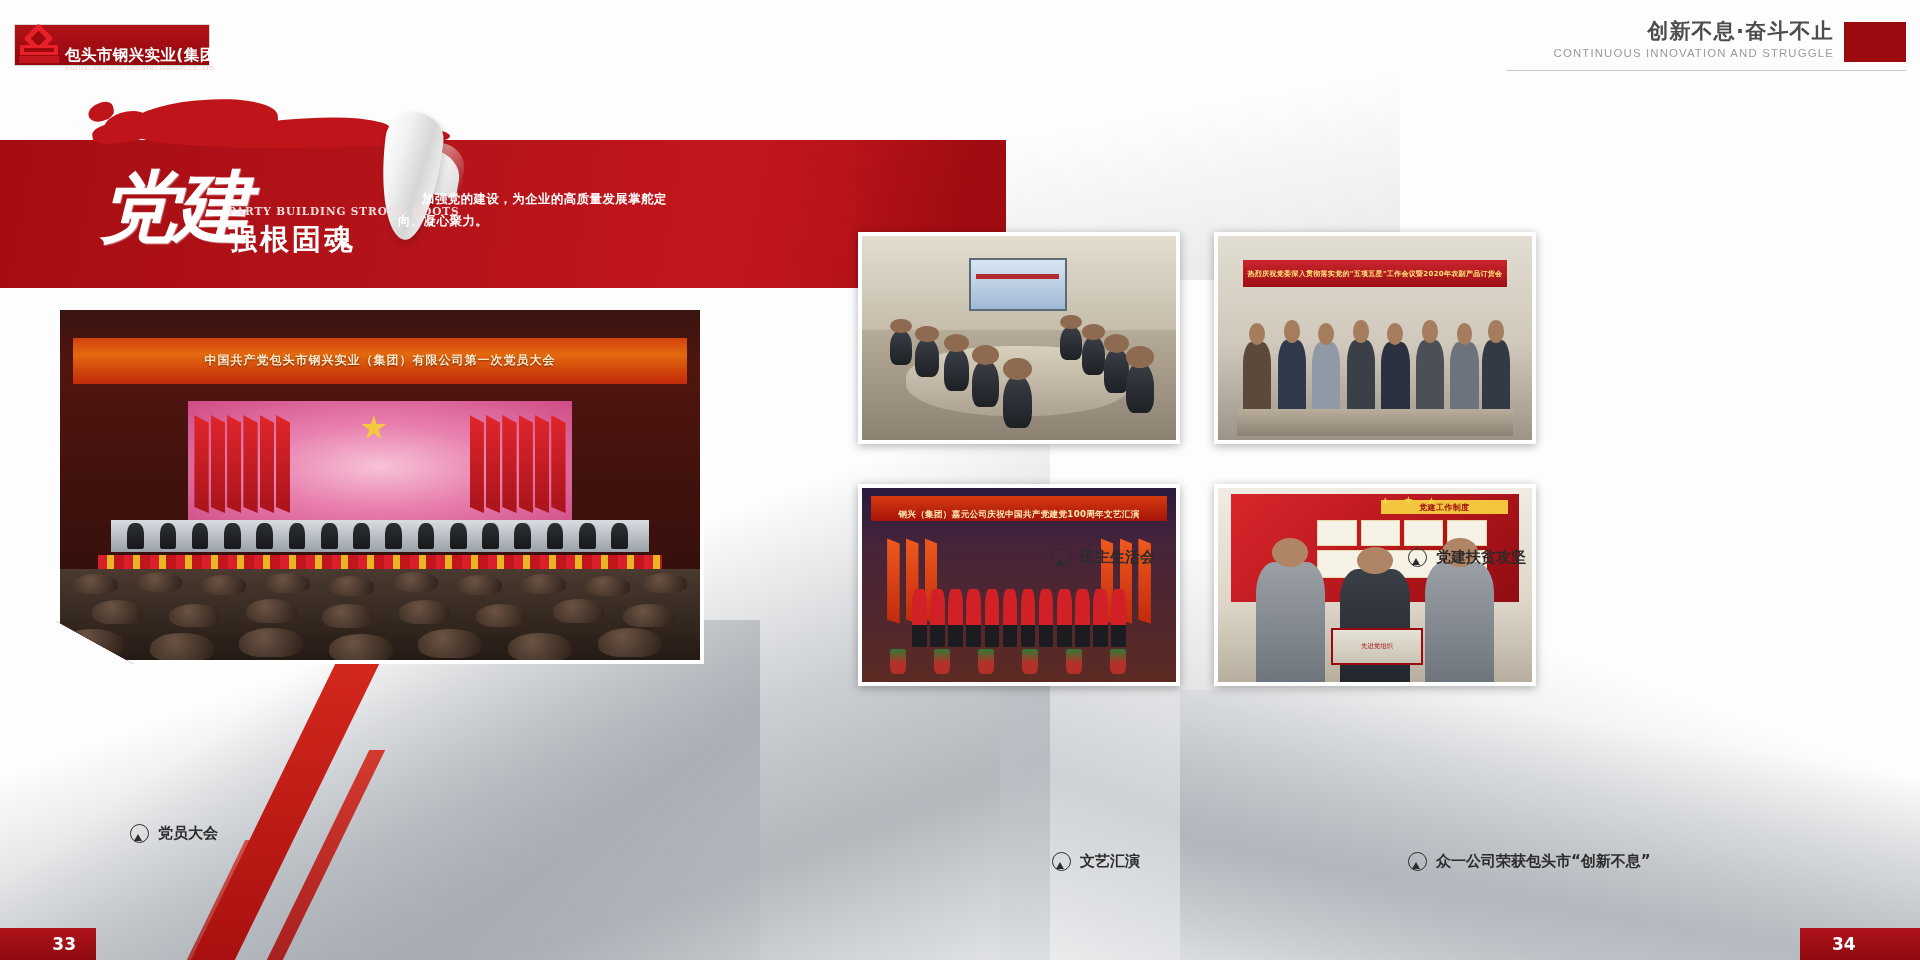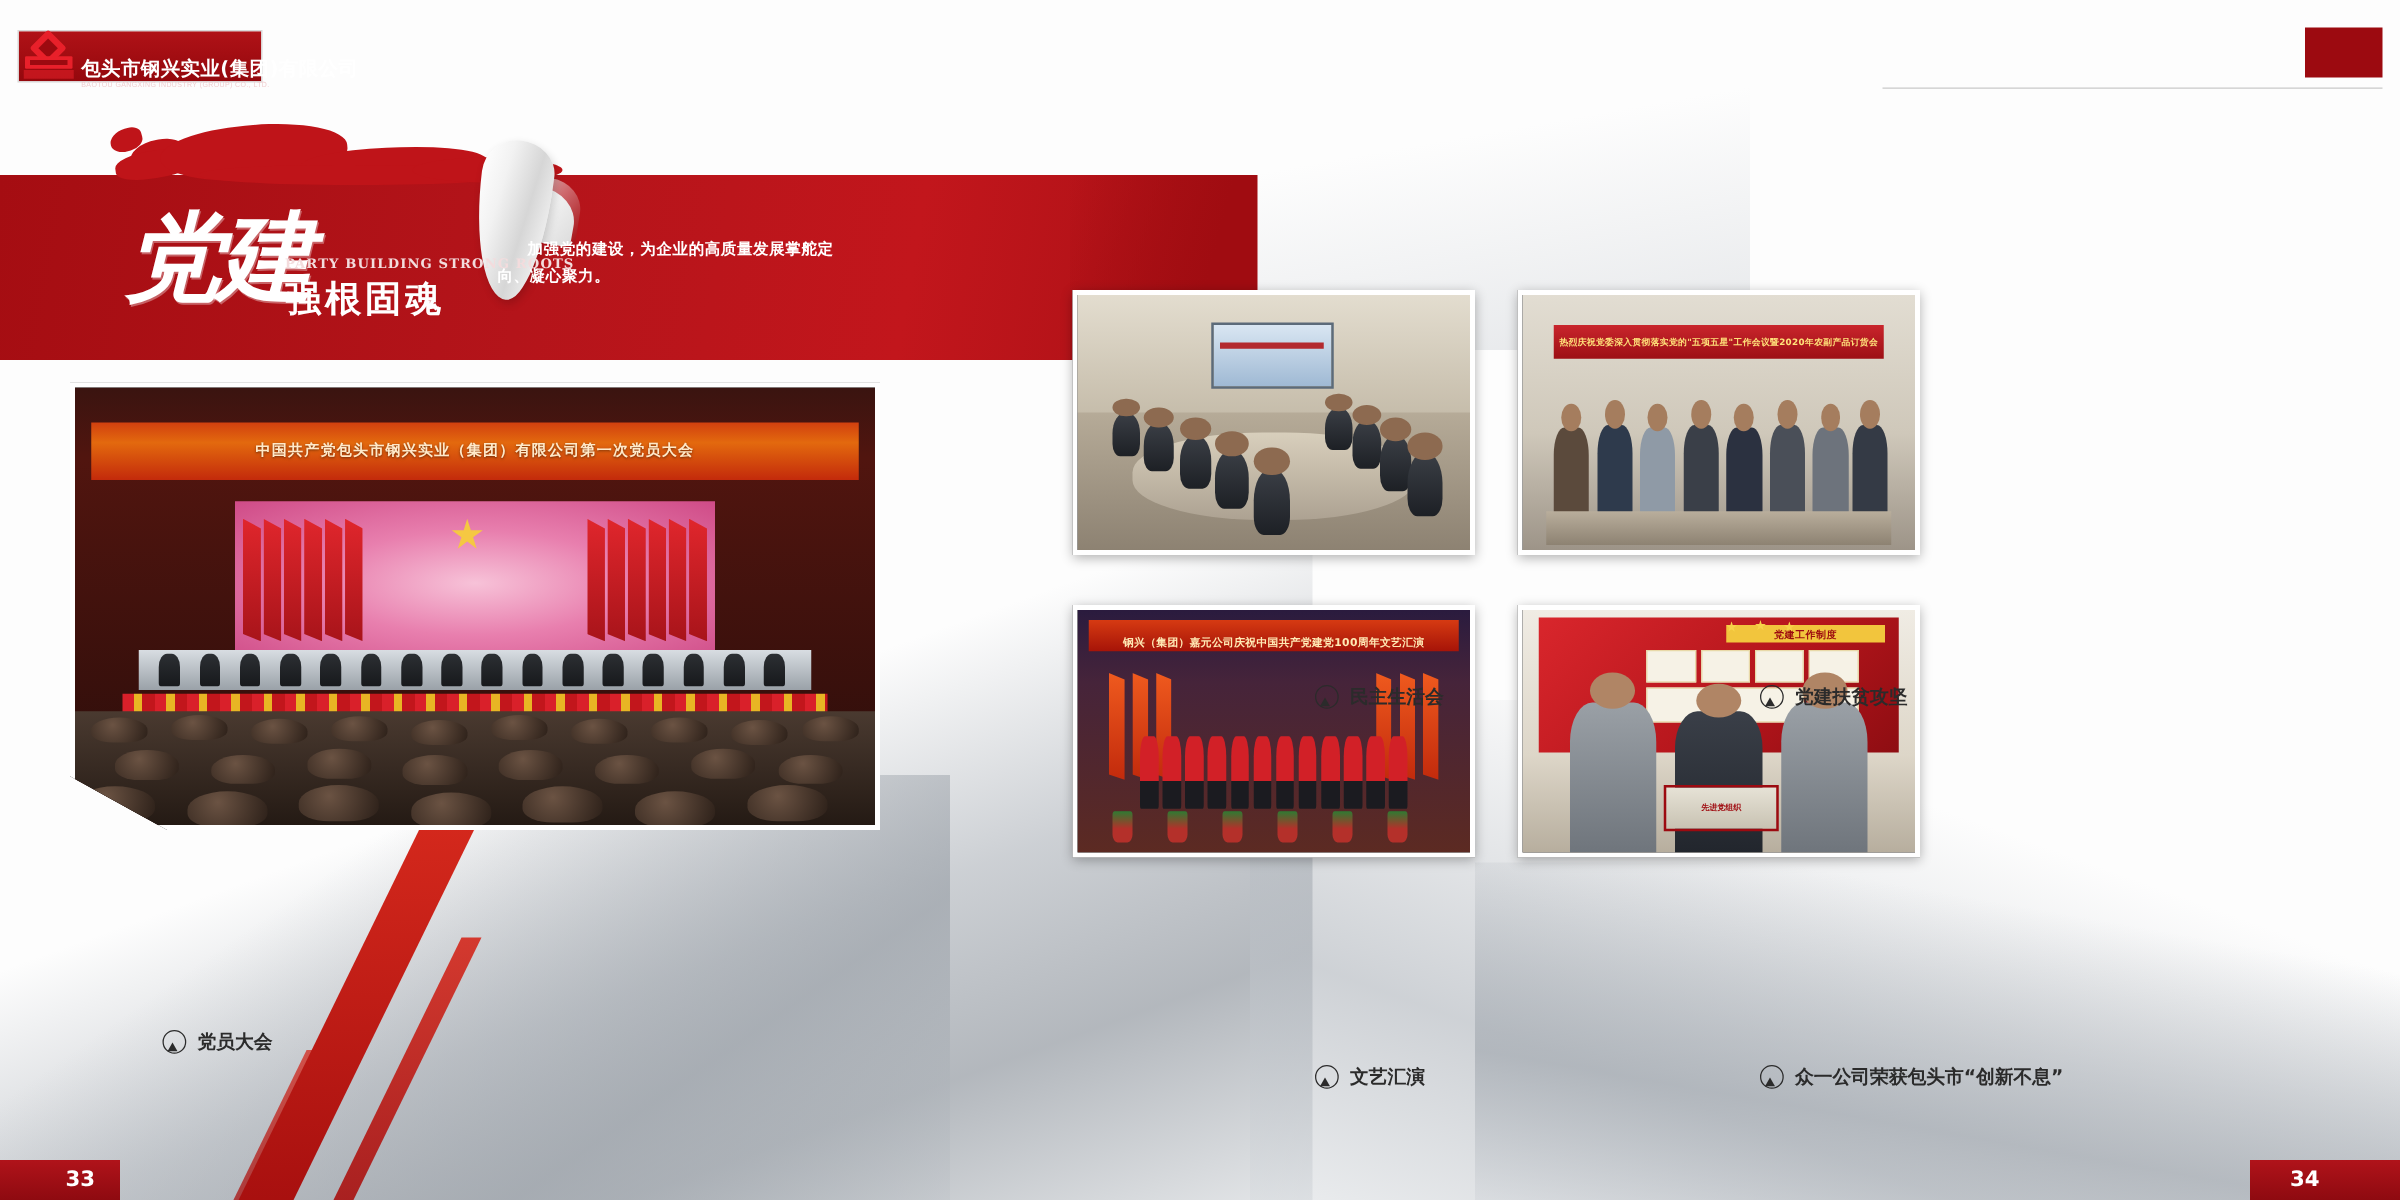--- a/index.html
+++ b/index.html
@@ -193,21 +193,21 @@
     font-family:"DejaVu Sans",sans-serif;white-space:nowrap;}
   .hon-panel{position:absolute;background:#f6f2e6;border:1px solid #e8d9a8;}
   .hon-star{position:absolute;width:9px;height:9px;background:#f7d34a;
     clip-path:polygon(50% 0,61% 35%,98% 35%,68% 57%,79% 92%,50% 70%,21% 92%,32% 57%,2% 35%,39% 35%);}
   .hon-p{position:absolute;bottom:0;border-radius:26% 26% 0 0;}
   .hon-p i{position:absolute;left:24%;top:-20%;width:52%;height:24%;
     border-radius:50%;background:#b08565;}
   .hon-plaque{position:absolute;left:36%;bottom:9%;width:28%;height:17%;
     background:linear-gradient(180deg,#e6e2d6,#c8c2b2);border:2px solid #9c0a10;
     display:flex;align-items:center;justify-content:center;}
-  .hon-plaque span{color:#a00d12;font-size:6.4px;font-weight:bold;
+  .hon-plaque span{color:#a00d12;font-size:6.4px;font-weight:normal;
     font-family:"DejaVu Sans",sans-serif;white-space:nowrap;}
 
   
   .stripe{position:absolute;bottom:0;z-index:5;
     background:linear-gradient(180deg,#d4281c,#a8100f);transform:skewX(-26deg);}
   .s1{left:264px;width:44px;height:300px;}
   .s2{left:318px;width:16px;height:210px;opacity:.9;}
   .s3{left:216px;width:13px;height:120px;opacity:.75;}
 
   
@@ -233,20 +233,24 @@
     <div class="logo-box">
       <div class="logo-mark">
         <div class="logo-diam"></div>
         <div class="logo-bar"></div>
         <div class="logo-sub"></div>
       </div>
       <div class="logo-txt">
         <div class="logo-cn">包头市钢兴实业(集团)有限公司</div>
         <div class="logo-en">BAOTOU GANGXING INDUSTRY (GROUP) CO., LTD.</div>
       </div>
+    </div>
+    <div class="slogan">
+      <div class="slogan-cn">创新不息·奋斗不止</div>
+      <div class="slogan-en">CONTINUOUS INNOVATION AND STRUGGLE</div>
     </div>
     <div class="hdr-sq"></div>
     <div class="hdr-rule"></div>
   </div>
 
   <div class="brush b1"></div>
   <div class="brush b2"></div>
   <div class="brush b7"></div>
   <div class="brush b3"></div>
   <div class="brush b4"></div>

